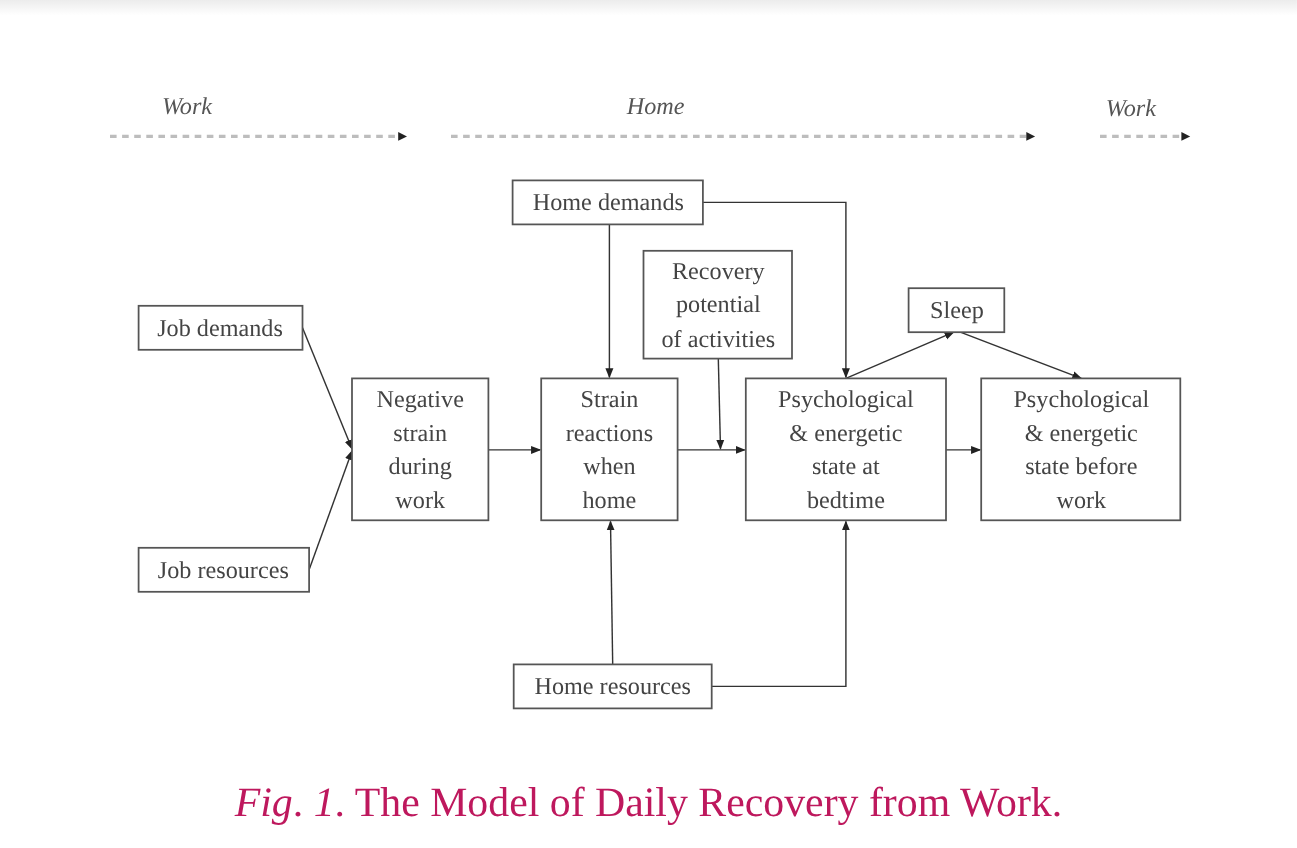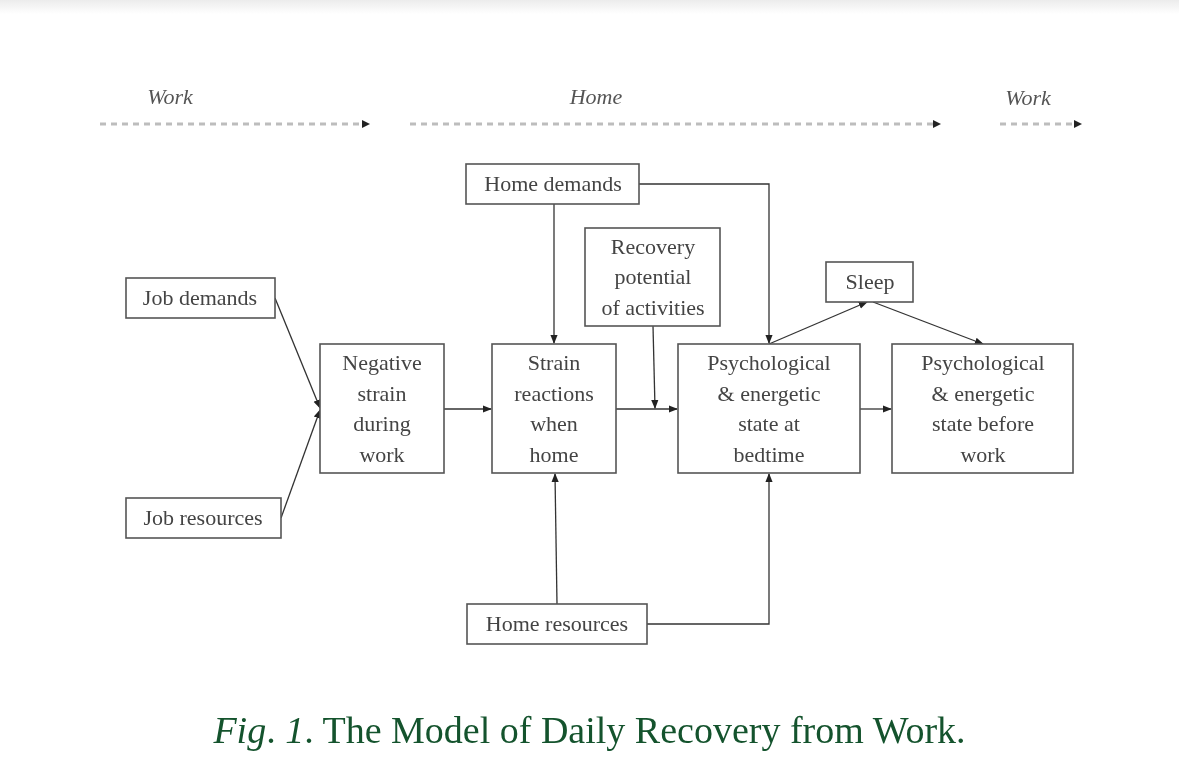--- a/index.html
+++ b/index.html
@@ -6,21 +6,21 @@
   body { width: 1179px; height: 771px; position: relative; overflow: hidden; font-family: "Liberation Serif", "DejaVu Serif", serif; }
   .topshadow { position: absolute; left: 0; top: 0; width: 1179px; height: 14px;
     background: linear-gradient(#ececec, #ffffff); }
   svg.diagram { position: absolute; left: 0; top: 0; }
   .phase { font-family: "Liberation Serif", serif; font-style: italic; font-size: 22px; fill: #555; }
   .box { fill: #fff; stroke: #555; stroke-width: 1.6; }
   .lbl { font-family: "Liberation Serif", serif; font-size: 22px; fill: #444; text-anchor: middle; }
   .edge { stroke: #333; stroke-width: 1.3; fill: none; }
   .dash { stroke: #bdbdbd; stroke-width: 3; stroke-dasharray: 6 5; fill: none; }
   .caption { position: absolute; left: 0; top: 708px; width: 1179px; text-align: center;
-    font-family: "Liberation Serif", serif; font-size: 38px; color: #14532d; }
+    font-family: "Liberation Serif", serif; font-size: 38px; color: #be185d; }
   .caption i { font-style: italic; }
 </style>
 </head>
 <body>
 
 <div class="topshadow"></div>
 
 <svg class="diagram" width="1179" height="700" viewBox="0 0 1179 700">
   <defs>
     <marker id="arr" viewBox="0 0 10 10" refX="9" refY="5" markerWidth="7" markerHeight="7" orient="auto-start-reverse">

